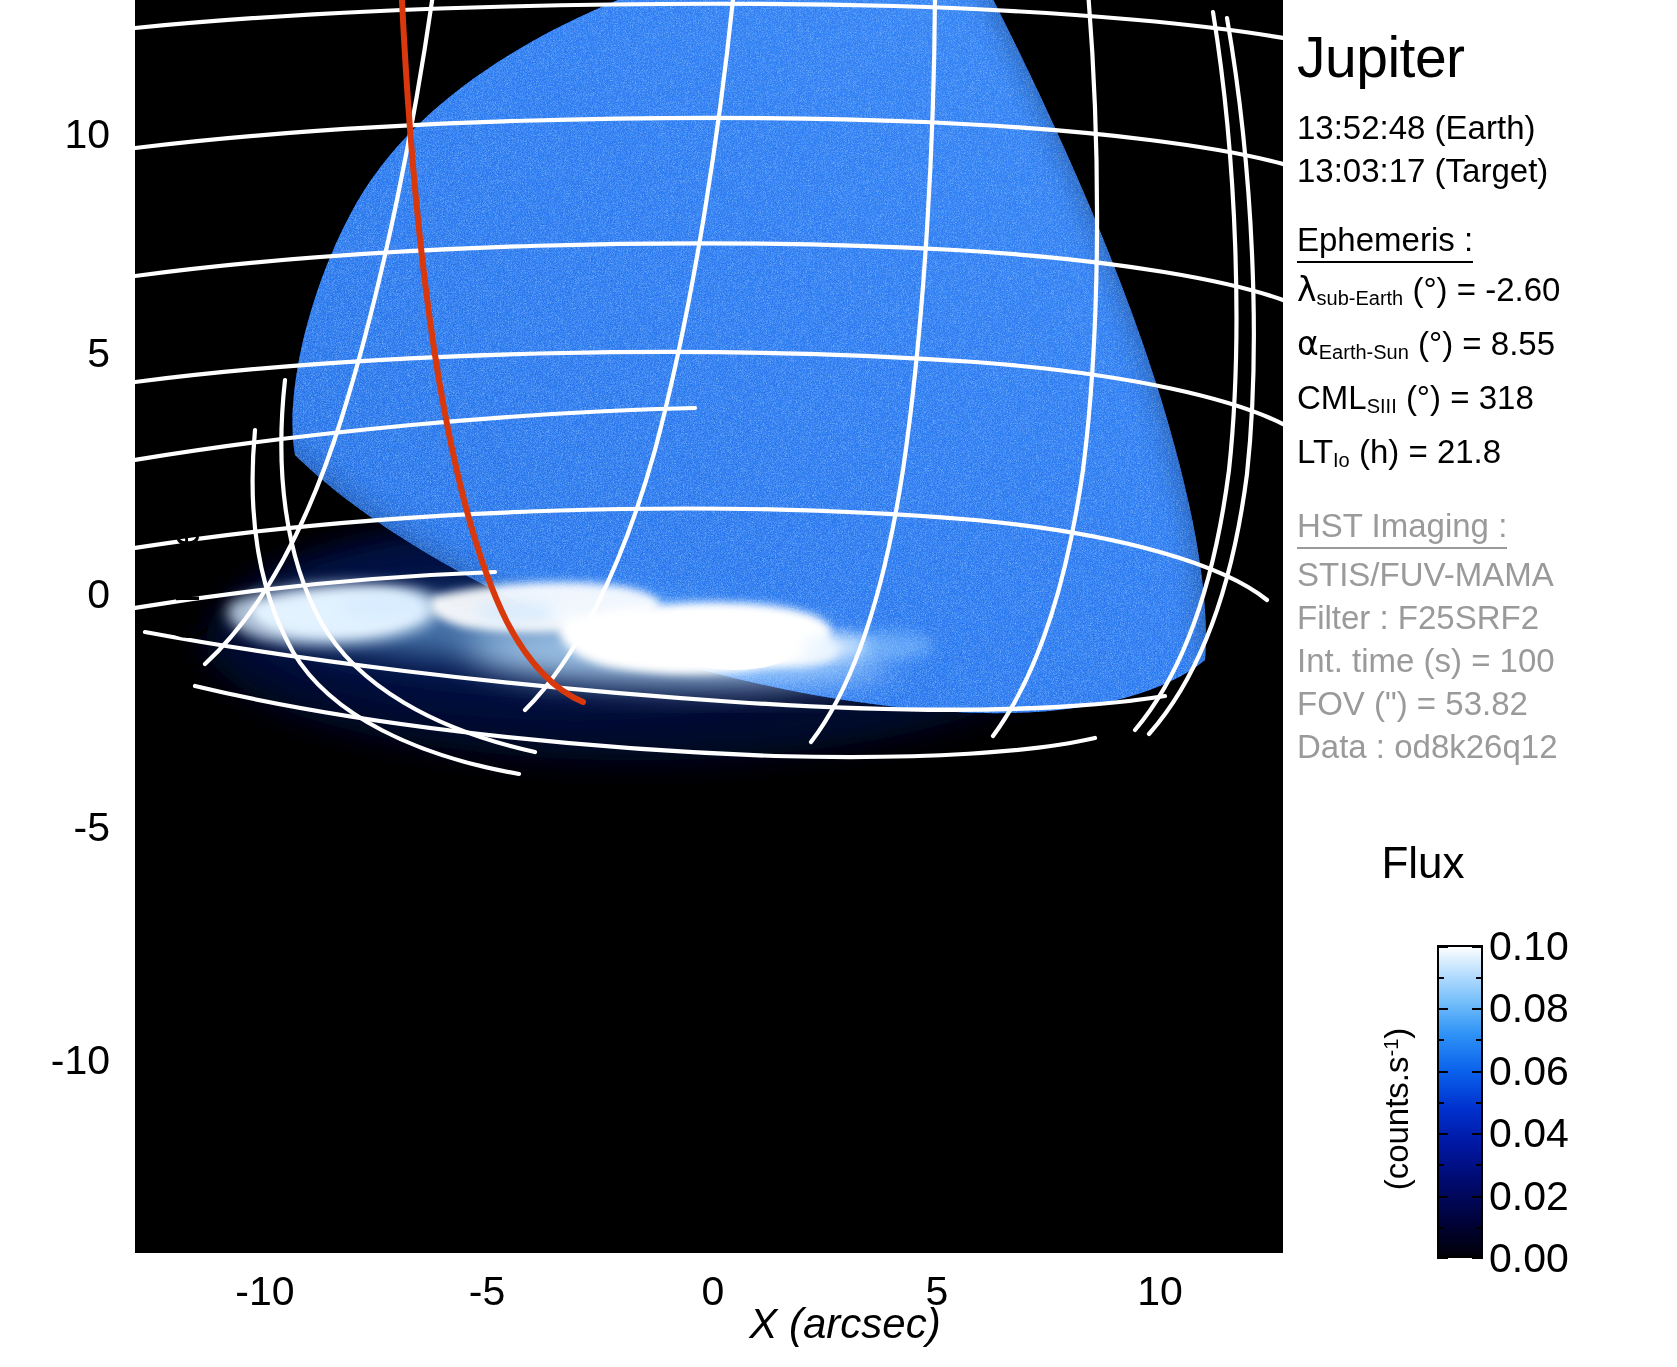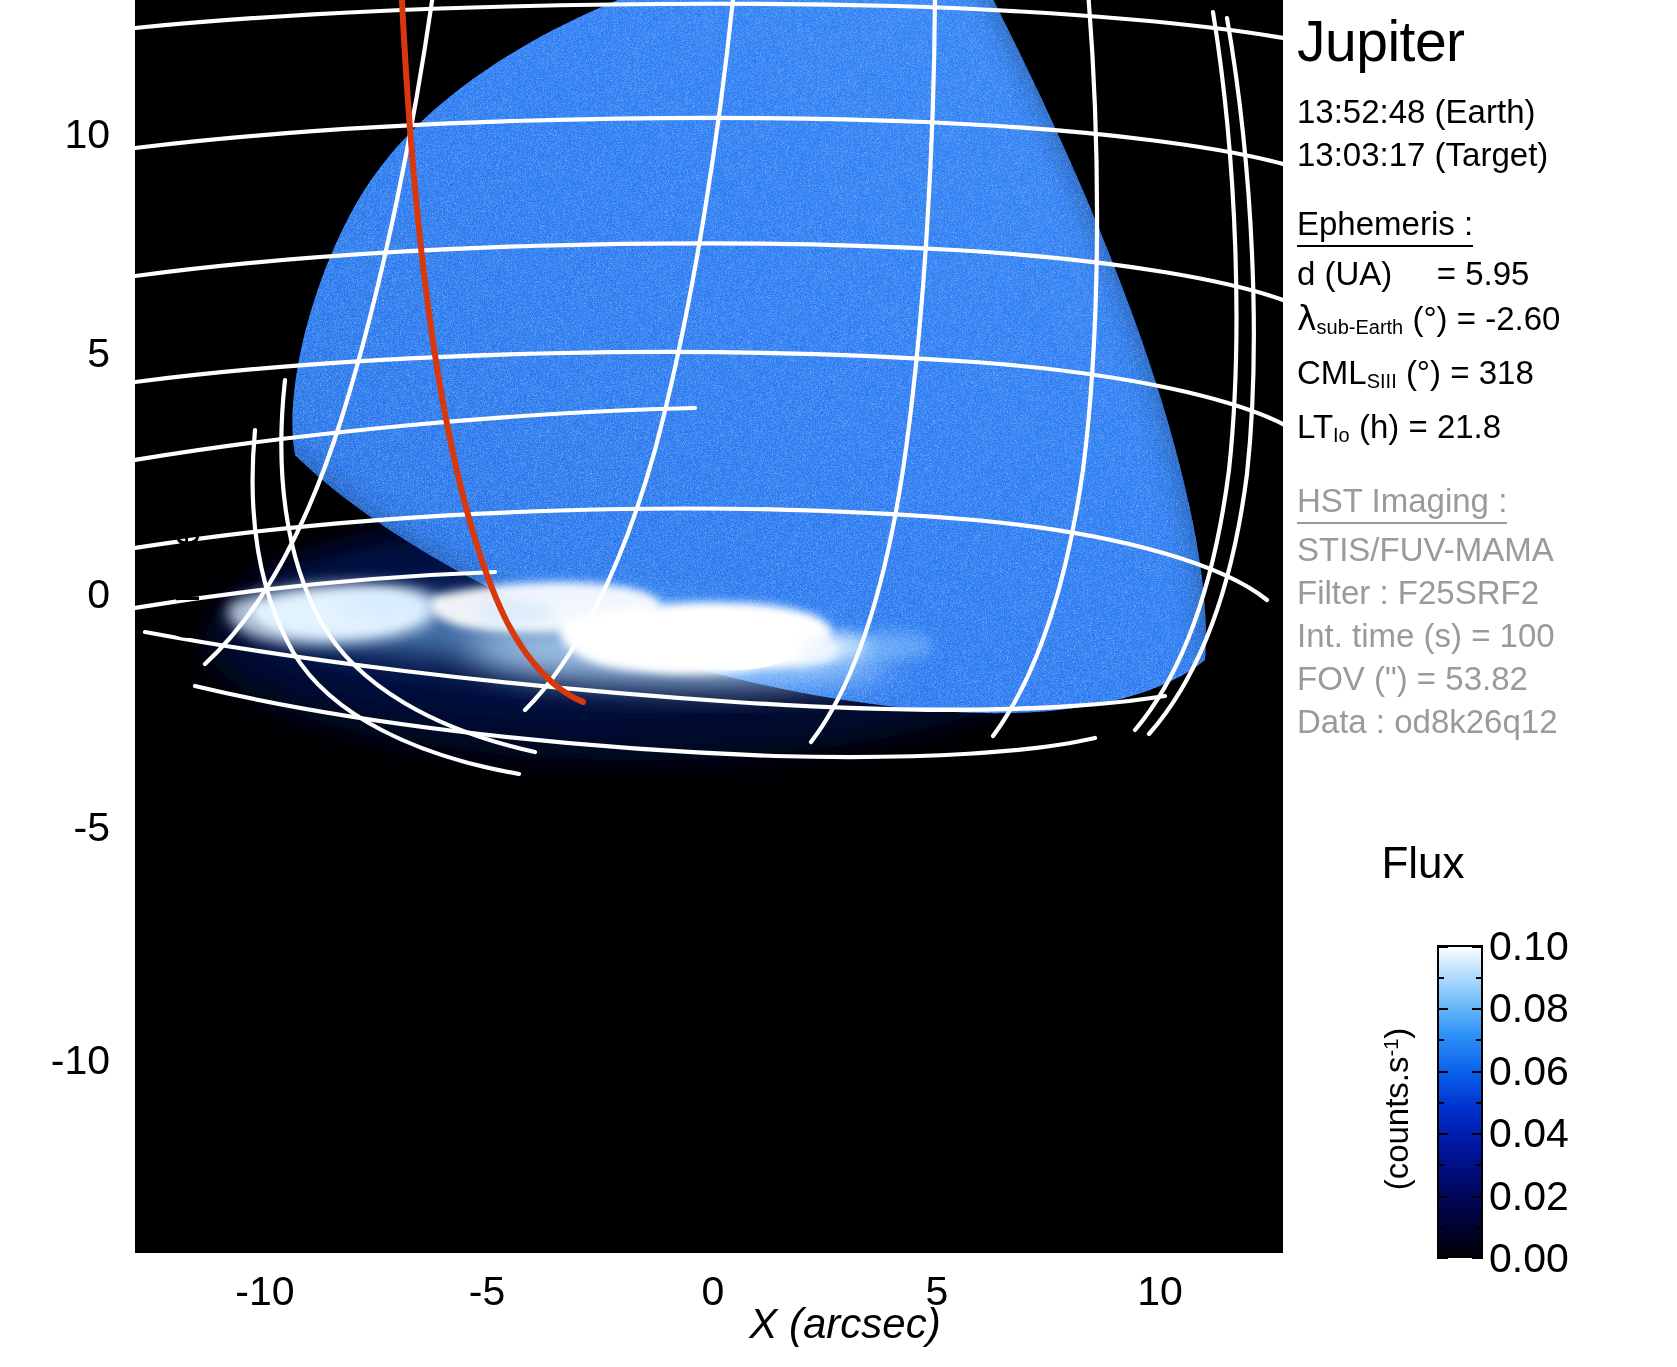--- a/index.html
+++ b/index.html
@@ -22,21 +22,21 @@
     font-size:42px;transform:rotate(-90deg);transform-origin:center center;
     white-space:nowrap;
   }
   #xlabel{
     position:absolute;left:560px;top:1300px;width:300px;text-align:center;
     font-size:42px;white-space:nowrap;font-style:italic;
   }
 
   
   #info{
-    position:absolute;left:1297px;top:0px;width:380px;height:820px;
+    position:absolute;left:1297px;top:16px;width:380px;height:820px;
     color:#000;
   }
   #title{font-size:57px;line-height:62px;margin:10px 0 18px 0;letter-spacing:-0.5px;}
   .info-line{font-size:33px;line-height:43px;white-space:nowrap;}
   .sec-head{
     font-size:33px;line-height:40px;display:inline-block;
     border-bottom:2px solid currentColor;padding-bottom:1px;margin-top:16px;margin-bottom:4px;
   }
   .ephem-row{font-size:33px;line-height:45px;white-space:nowrap;}
   .ephem-row .sub{font-size:20px;vertical-align:-4px;letter-spacing:0px;}
@@ -252,32 +252,32 @@
   <div id="info">
 
     <div id="title">Jupiter</div>
 
     <div class="info-line">13:52:48 (Earth)</div>
     <div class="info-line">13:03:17 (Target)</div>
 
     <div style="height:12px"></div>
     <div class="sec-head">Ephemeris :</div>
 
-    <div class="ephem-row">
-      <span>d (UA)</span>
-      <span style="display:inline-block;width:26px"></span>
-      <span>= 5.95</span>
-    </div>
 
     <div class="ephem-row">
       <span class="greek">λ</span><span class="sub">sub-Earth</span>
       <span>(°)</span>
       <span>= -2.60</span>
     </div>
 
+    <div class="ephem-row">
+      <span class="greek">α</span><span class="sub">Earth-Sun</span>
+      <span>(°)</span>
+      <span>= 8.55</span>
+    </div>
 
     <div class="ephem-row">
       <span>CML</span><span class="sub">SIII</span>
       <span>(°)</span>
       <span>= 318</span>
     </div>
 
     <div class="ephem-row">
       <span>LT</span><span class="sub">Io</span>
       <span>(h)</span>

